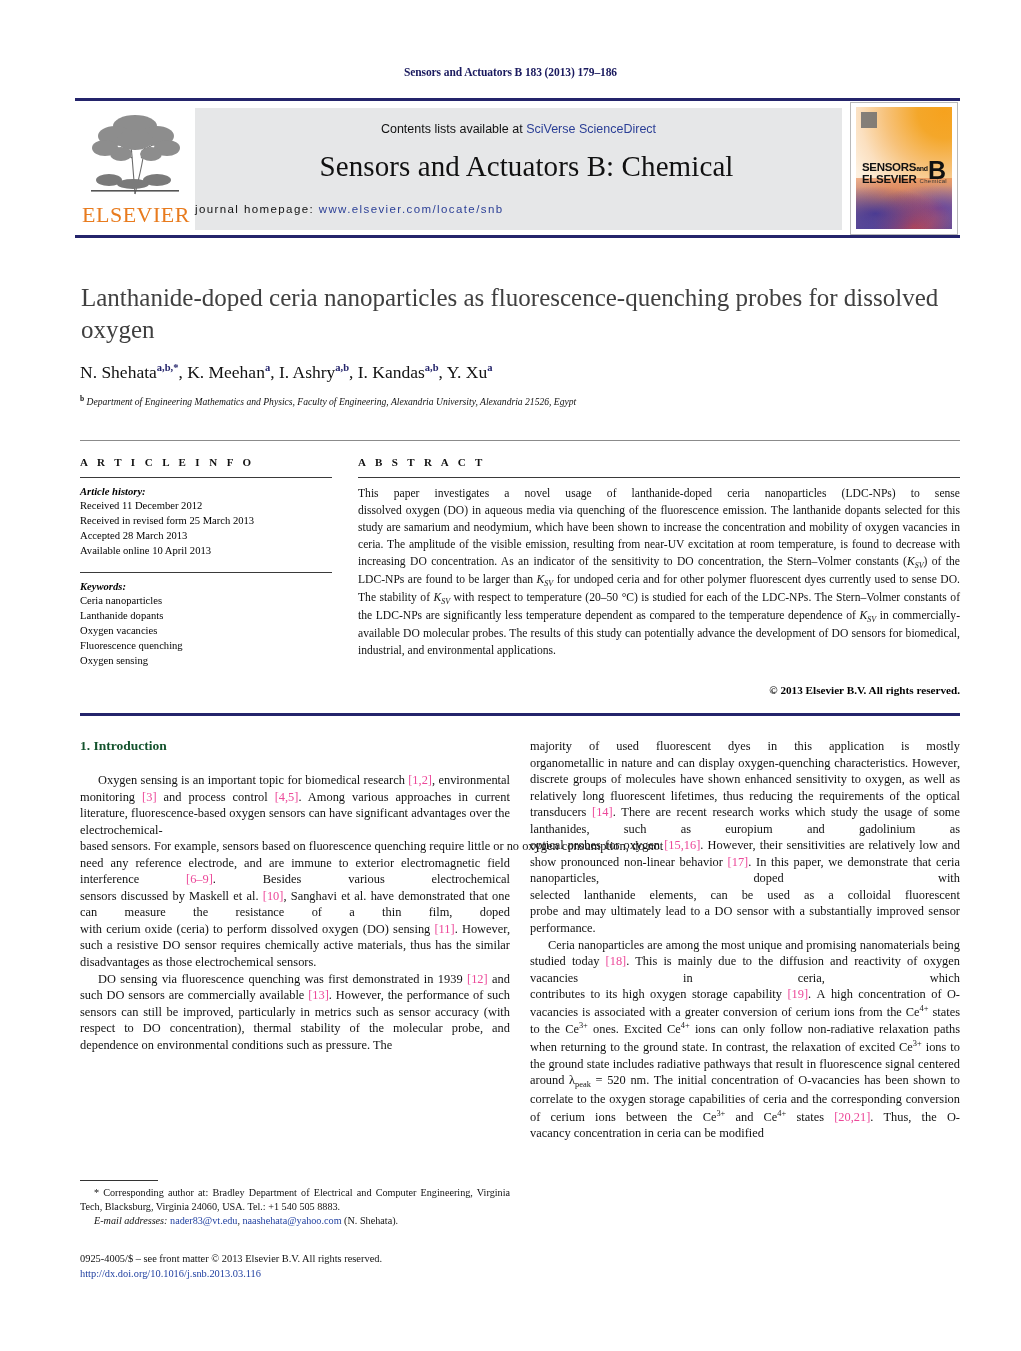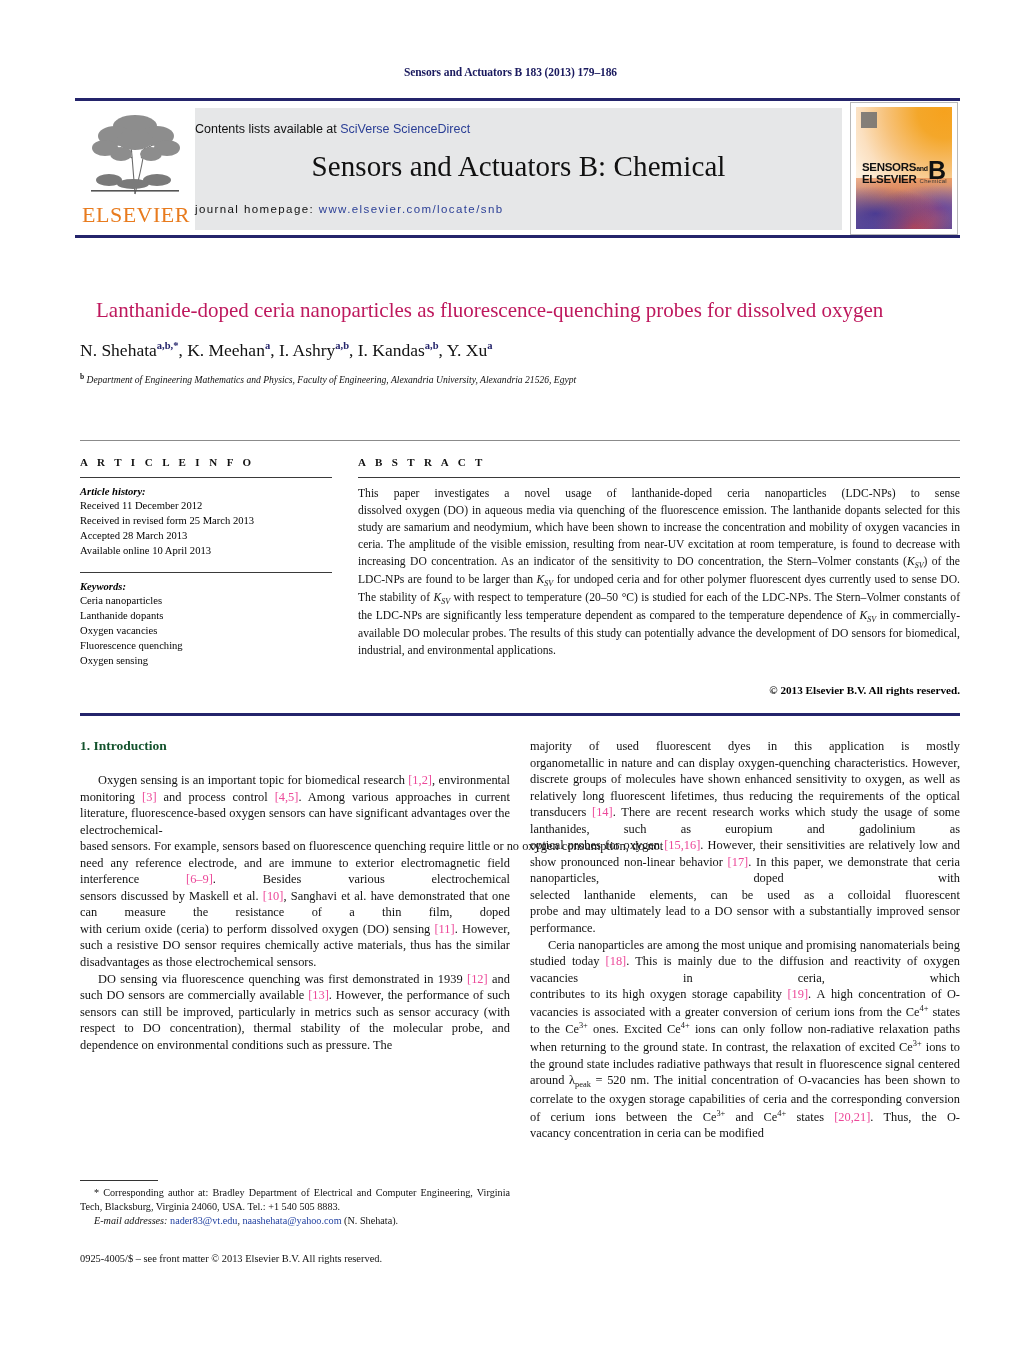--- a/index.html
+++ b/index.html
@@ -84,38 +84,39 @@
     left: 120px;
     width: 647px;
     height: 122px;
     background: #e6e7e8;
   }
   .contents-line {
     position: absolute;
     top: 14px;
     left: 0;
     width: 647px;
-    text-align: left;
+    text-align: center;
     font-family: "Liberation Sans", sans-serif;
     font-size: 12.5px;
     color: #111;
   }
   .contents-line .sd-link {
     color: #2b3f96;
   }
   .journal-title {
     position: absolute;
     top: 42px;
     left: 0;
     width: 647px;
     text-align: center;
     font-family: "Liberation Serif", serif;
     font-size: 29px;
     color: #111;
     letter-spacing: 0.1px;
+    padding-left: 8px;
   }
   .homepage-line {
     position: absolute;
     top: 95px;
     left: 0;
     width: 647px;
     font-family: "Liberation Sans", sans-serif;
     font-size: 11.5px;
     letter-spacing: 1.4px;
     color: #111;
@@ -205,28 +206,28 @@
 
   
   .title-block {
     position: absolute;
     top: 281px;
     left: 80px;
     width: 862px;
   }
   .article-title {
     font-family: "Liberation Serif", serif;
-    font-size: 21px;
+    font-size: 25px;
     line-height: 1.28;
-    color: #be185d;
-    margin: 16px;
+    color: #404040;
+    margin: 1px;
     font-weight: normal;
   }
   .authors {
-    margin-top: 8px;
+    margin-top: 16px;
     font-family: "Liberation Serif", serif;
     font-size: 17.5px;
     color: #111;
   }
   .authors sup {
     font-size: 10.5px;
     color: #24246b;
     font-weight: bold;
     vertical-align: super;
   }
@@ -517,15 +518,16 @@
     <div style="padding-left:14px">
       <i>E-mail addresses:</i>
       <span class="email-link">nader83@vt.edu</span>,
       <span class="email-link">naashehata@yahoo.com</span>
       <span>(N. Shehata).</span>
     </div>
   </div>
 
   <div class="issn-block">
     <div>0925-4005/$ – see front matter © 2013 Elsevier B.V. All rights reserved.</div>
+    <div class="doi-link">http://dx.doi.org/10.1016/j.snb.2013.03.116</div>
   </div>
 
 </div>
 
 </body></html>

